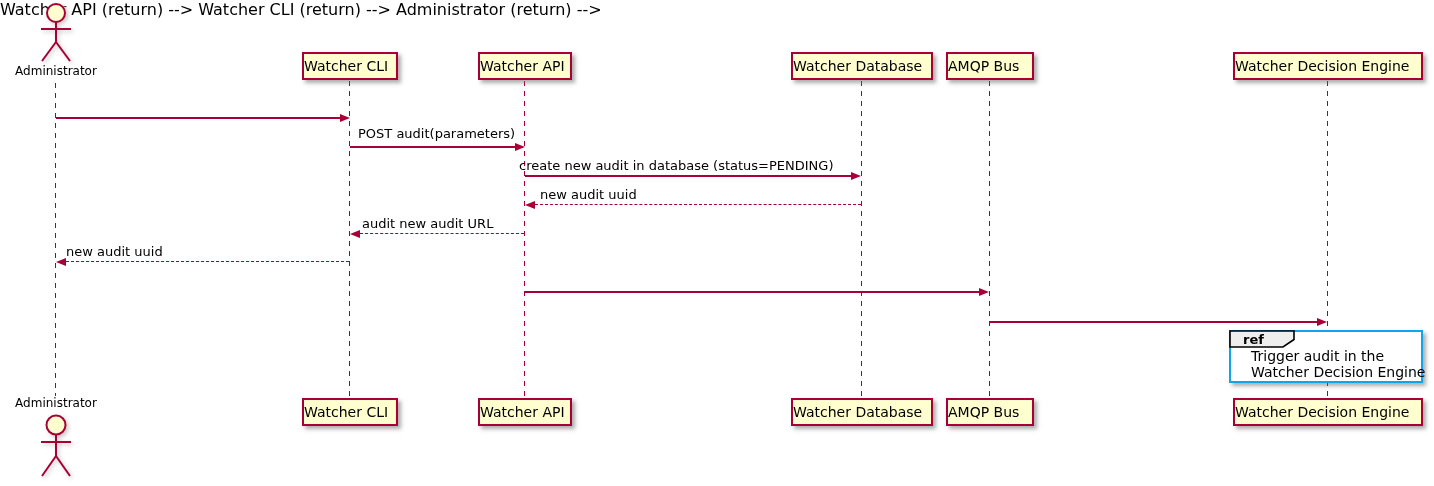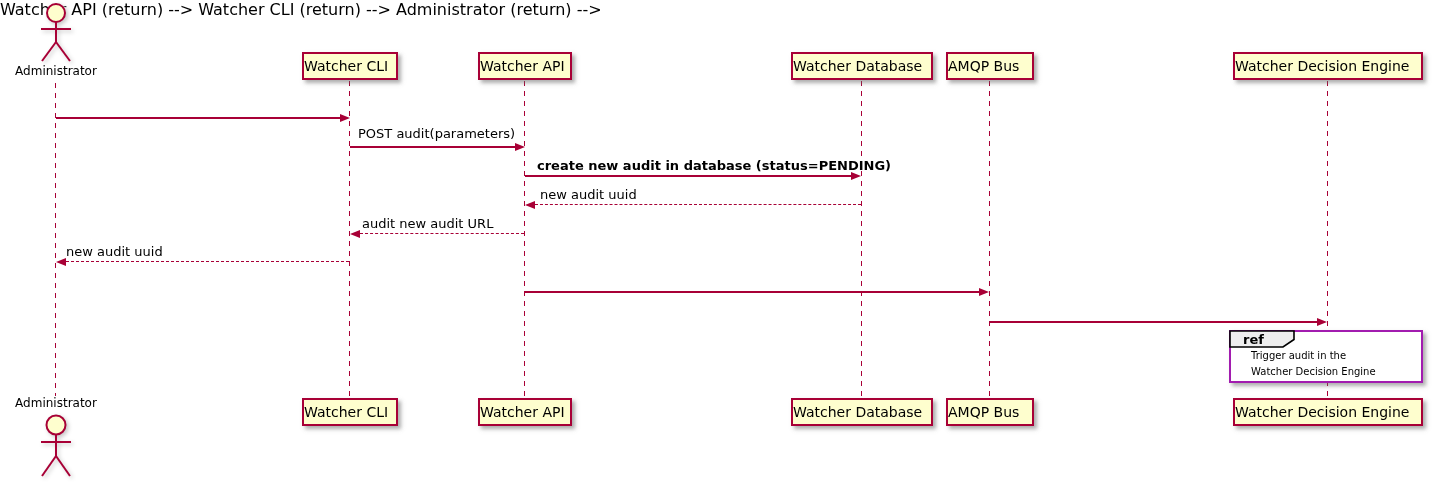--- a/index.html
+++ b/index.html
@@ -20,25 +20,25 @@
   .actor-svg{position:absolute;filter:drop-shadow(2.5px 2.5px 2px #c6c6c6);}
   .mlabel{position:absolute;font-size:13px;line-height:15px;white-space:nowrap;}
   .mline-solid{position:absolute;height:1.5px;background:#A80036;}
   .mline-dashed{position:absolute;height:0;border-top:1.5px dashed #A80036;}
   .ahead-r{position:absolute;width:0;height:0;border-top:4px solid transparent;
     border-bottom:4px solid transparent;border-left:10px solid #A80036;}
   .ahead-l{position:absolute;width:0;height:0;border-top:4px solid transparent;
     border-bottom:4px solid transparent;border-right:10px solid #A80036;}
   .refframe{
     position:absolute;left:1229px;top:330px;width:190px;height:49px;
-    background:#fff;border:2px solid #a21caf;box-shadow:3px 3px 4px rgba(105,105,105,.55);
+    background:#fff;border:2px solid #0ea5e9;box-shadow:3px 3px 4px rgba(105,105,105,.55);
   }
   .reftag-shape{position:absolute;left:-2px;top:-2px;}
   .reftag-label{position:absolute;left:12px;top:0;font-size:13px;font-weight:bold;line-height:16px;}
-  .refbody{position:absolute;left:20px;top:16px;font-size:10px;line-height:16px;white-space:nowrap;}
+  .refbody{position:absolute;left:20px;top:16px;font-size:14px;line-height:16px;white-space:nowrap;}
 </style>
 </head>
 <body>
 
 <div class="diagram">
 
   
   <div class="lifeline" style="left:55px;top:83px;height:313px;"></div>
   <div class="lifeline" style="left:349px;top:81px;height:316px;"></div>
   <div class="lifeline" style="left:524px;top:81px;height:316px;"></div>
@@ -66,21 +66,21 @@
   
   <div class="mline-solid" style="left:56px;top:117px;width:285px;"></div>
   <div class="ahead-r" style="left:340px;top:114px;"></div>
 
   
   <div class="mlabel" style="left:358px;top:126px;">POST audit(parameters)</div>
   <div class="mline-solid" style="left:350px;top:146px;width:166px;"></div>
   <div class="ahead-r" style="left:515px;top:143px;"></div>
 
   
-  <div class="mlabel" style="left:537px;top:158px;font-weight:bold;">create new audit in database (status=PENDING)</div>
+  <div class="mlabel" style="left:519px;top:158px;">create new audit in database (status=PENDING)</div>
   <div class="mline-solid" style="left:525px;top:175px;width:327px;"></div>
   <div class="ahead-r" style="left:851px;top:172px;"></div>
 
    Watcher API (return) --&gt;
   <div class="mlabel" style="left:540px;top:187px;">new audit uuid</div>
   <div class="mline-dashed" style="left:535px;top:204px;width:326px;"></div>
   <div class="ahead-l" style="left:525px;top:201px;"></div>
 
    Watcher CLI (return) --&gt;
   <div class="mlabel" style="left:362px;top:216px;">audit new audit URL</div>

